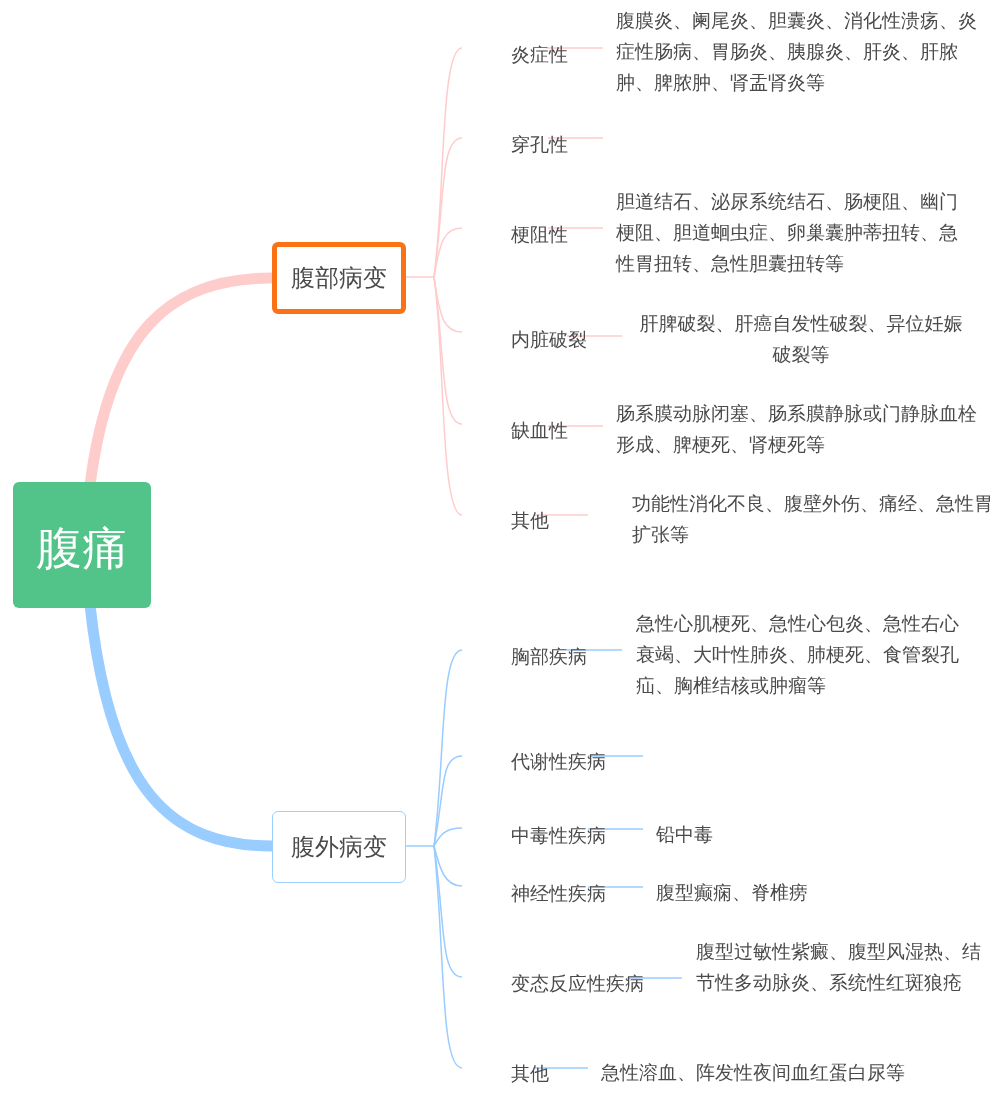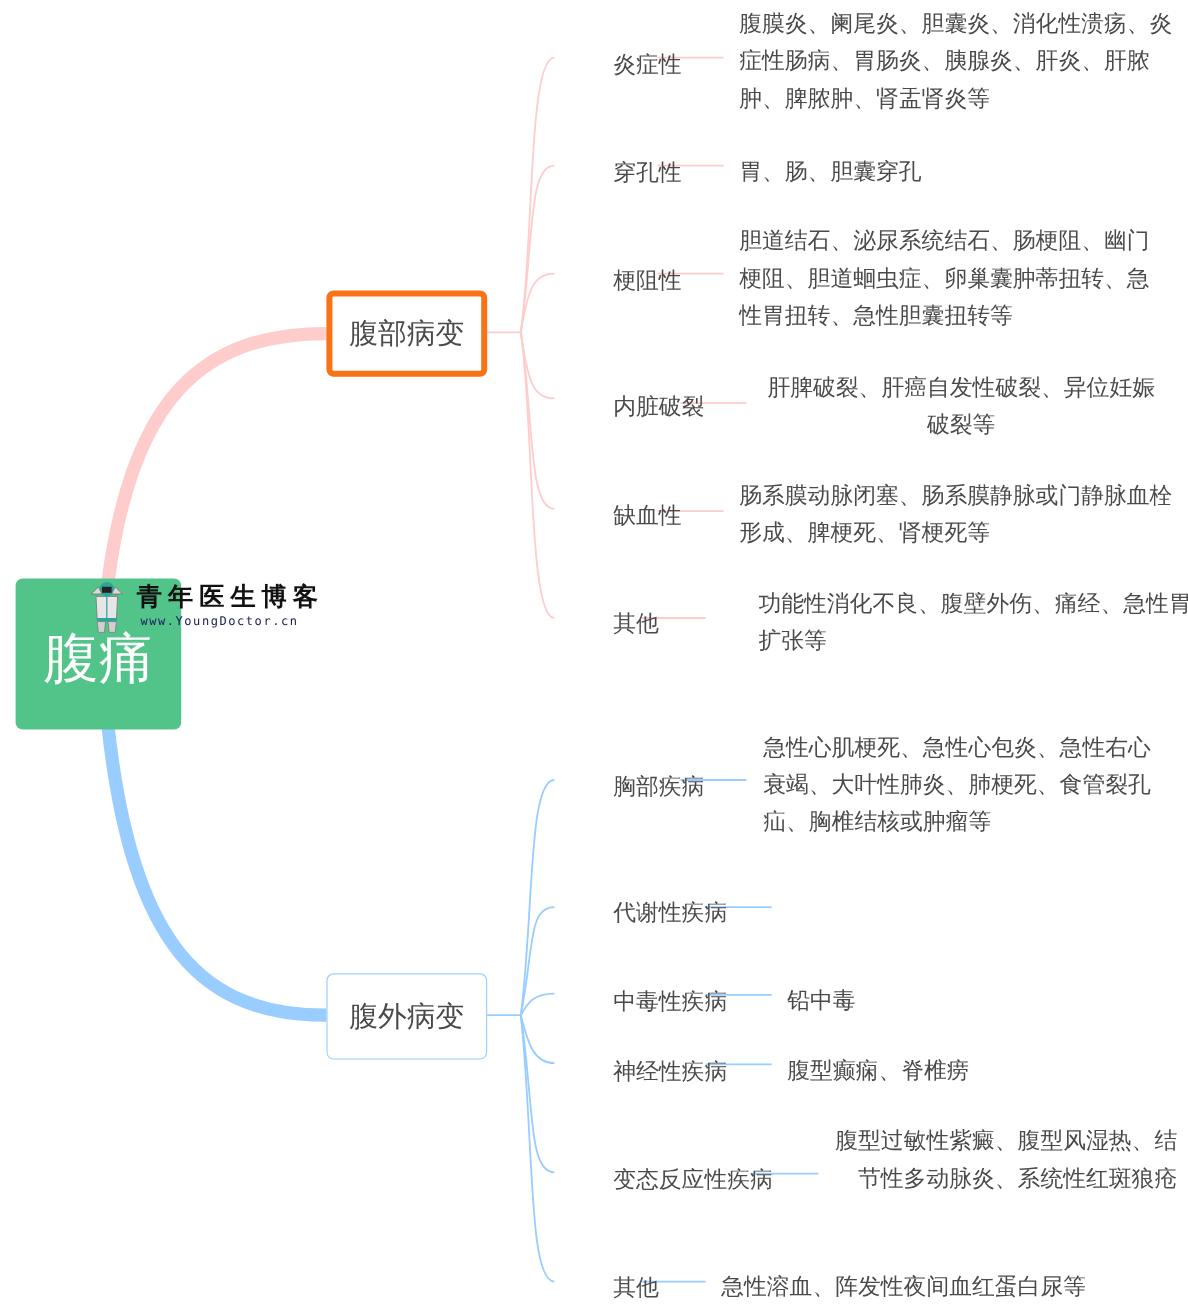--- a/index.html
+++ b/index.html
@@ -65,45 +65,29 @@
       <line x1="588" y1="887" x2="643" y2="887"></line>
       <line x1="627" y1="978" x2="682" y2="978"></line>
       <line x1="533" y1="1068" x2="588" y2="1068"></line>
     </g>
   </svg>
 
   <div class="root">
     <div class="root-label">腹痛</div>
   </div>
 
-  <div class="watermark">
-    <svg class="wm-figure" viewBox="0 0 34 46">
-      <circle cx="17" cy="8" r="6" fill="#2aa59a"></circle>
-      <rect x="13" y="6" width="8" height="5" fill="#222"></rect>
-      <path d="M4,12 L10,6 L13,12 Z" fill="#d8d8d8" stroke="#666" stroke-width="0.6"></path>
-      <path d="M30,12 L24,6 L21,12 Z" fill="#d8d8d8" stroke="#666" stroke-width="0.6"></path>
-      <path d="M8,14 L26,14 L25,34 L9,34 Z" fill="#e6e6e6" stroke="#777" stroke-width="0.7"></path>
-      <line x1="17" y1="14" x2="17" y2="34" stroke="#2aa59a" stroke-width="1"></line>
-      <rect x="9" y="32" width="16" height="3" fill="#2aa59a"></rect>
-      <path d="M9,35 L16,35 L15,44 L10,44 Z" fill="#d0d0d0" stroke="#777" stroke-width="0.6"></path>
-      <path d="M18,35 L25,35 L24,44 L19,44 Z" fill="#d0d0d0" stroke="#777" stroke-width="0.6"></path>
-    </svg>
-    <div class="wm-title">青年医生博客</div>
-    <div class="wm-url">www.YoungDoctor.cn</div>
-  </div>
 
   <div class="branch pink">
     <span>腹部病变</span>
   </div>
 
   <div class="cat" style="left:475px;top:43px;">炎症性</div>
   <div class="leaf" style="left:616px;top:5px;width:365px;">腹膜炎、阑尾炎、胆囊炎、消化性溃疡、炎症性肠病、胃肠炎、胰腺炎、肝炎、肝脓肿、脾脓肿、肾盂肾炎等</div>
 
   <div class="cat" style="left:475px;top:133px;">穿孔性</div>
-  <div class="leaf" style="left:616px;top:128px;width:365px;">胃、肠、胆囊穿孔</div>
 
   <div class="cat" style="left:475px;top:223px;">梗阻性</div>
   <div class="leaf" style="left:616px;top:186px;width:350px;">胆道结石、泌尿系统结石、肠梗阻、幽门梗阻、胆道蛔虫症、卵巢囊肿蒂扭转、急性胃扭转、急性胆囊扭转等</div>
 
   <div class="cat" style="left:475px;top:328px;">内脏破裂</div>
   <div class="leaf" style="left:636px;top:308px;width:330px;text-align:center;">肝脾破裂、肝癌自发性破裂、异位妊娠破裂等</div>
 
   <div class="cat" style="left:475px;top:419px;">缺血性</div>
   <div class="leaf" style="left:616px;top:398px;width:370px;">肠系膜动脉闭塞、肠系膜静脉或门静脉血栓形成、脾梗死、肾梗死等</div>
 
@@ -119,18 +103,18 @@
 
   <div class="cat" style="left:475px;top:750px;">代谢性疾病</div>
 
   <div class="cat" style="left:475px;top:824px;">中毒性疾病</div>
   <div class="leaf" style="left:656px;top:819px;width:310px;">铅中毒</div>
 
   <div class="cat" style="left:475px;top:882px;">神经性疾病</div>
   <div class="leaf" style="left:656px;top:877px;width:310px;">腹型癫痫、脊椎痨</div>
 
   <div class="cat" style="left:475px;top:972px;">变态反应性疾病</div>
-  <div class="leaf" style="left:696px;top:936px;width:285px;text-align:right;">腹型过敏性紫癜、腹型风湿热、结节性多动脉炎、系统性红斑狼疮</div>
+  <div class="leaf" style="left:696px;top:936px;width:285px;">腹型过敏性紫癜、腹型风湿热、结节性多动脉炎、系统性红斑狼疮</div>
 
   <div class="cat" style="left:475px;top:1062px;">其他</div>
   <div class="leaf" style="left:601px;top:1057px;width:370px;">急性溶血、阵发性夜间血红蛋白尿等</div>
 
 </div>
 
 </body></html>

